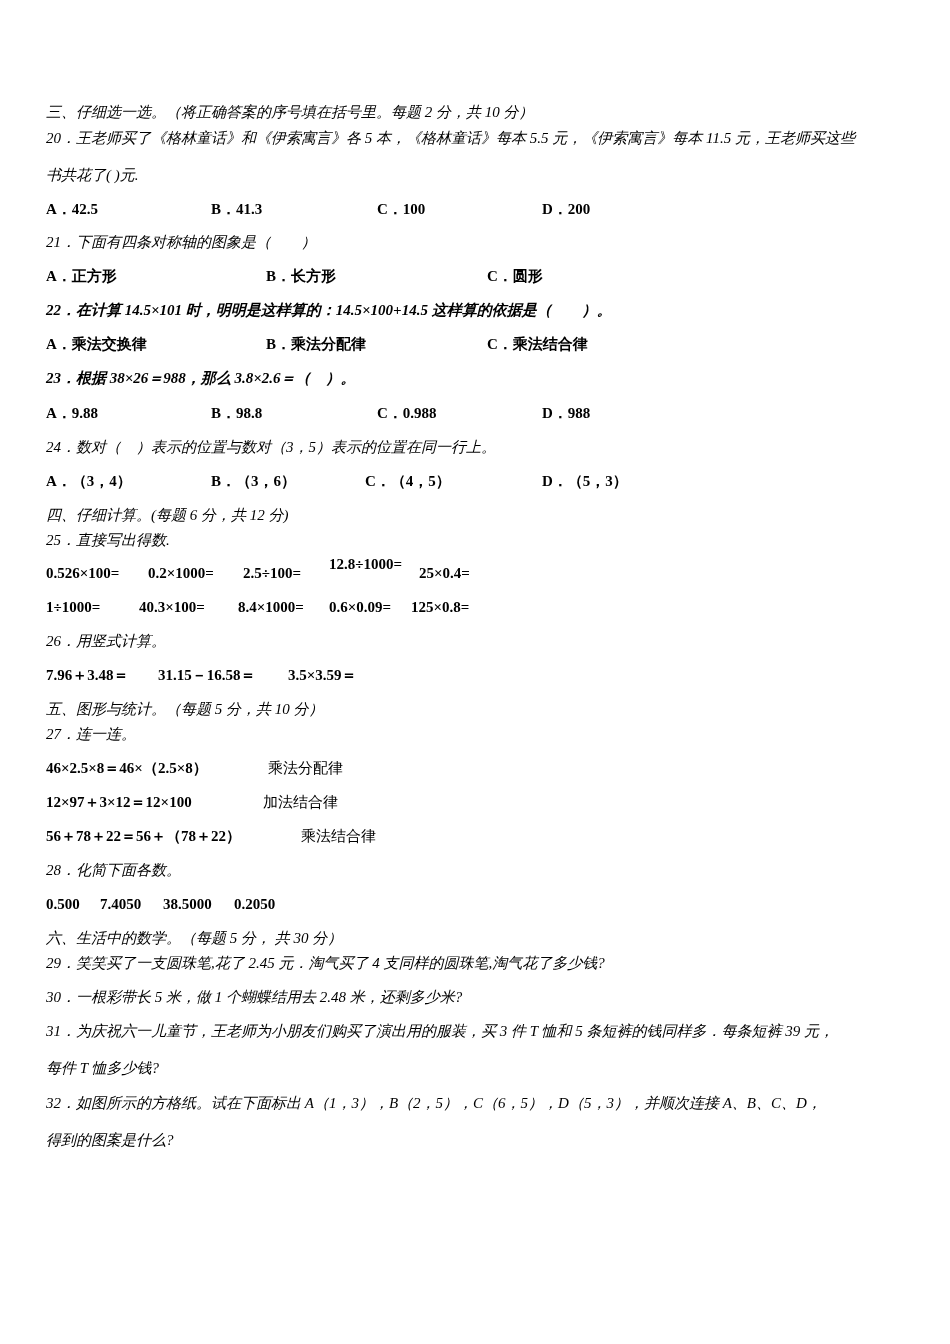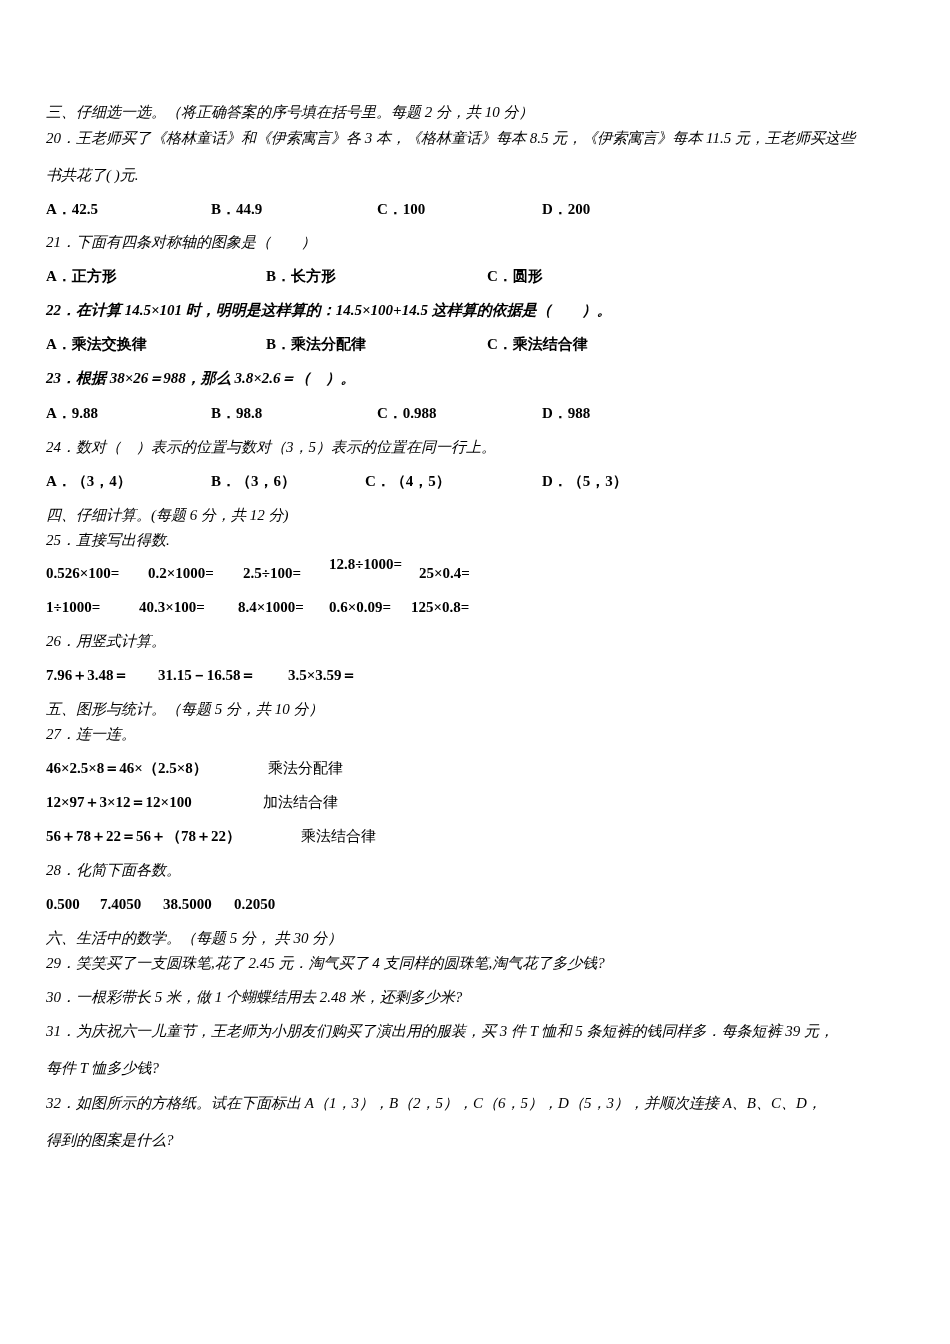--- a/index.html
+++ b/index.html
@@ -13,24 +13,24 @@
   .opt { position: absolute; white-space: nowrap; line-height: 20px; font-weight: bold; }
   .seg { position: absolute; white-space: nowrap; line-height: 20px; }
 </style>
 </head>
 <body>
 
 <div>
 
   <div class="line" style="top:102px">三、仔细选一选。（将正确答案的序号填在括号里。每题 2 分，共 10 分）</div>
 
-  <div class="line" style="top:128px">20．王老师买了《格林童话》和《伊索寓言》各 3 本，《格林童话》每本 8.5 元，《伊索寓言》每本 11.5 元，王老师买这些</div>
+  <div class="line" style="top:128px">20．王老师买了《格林童话》和《伊索寓言》各 5 本，《格林童话》每本 5.5 元，《伊索寓言》每本 11.5 元，王老师买这些</div>
   <div class="line" style="top:165px">书共花了(    )元.</div>
   <div class="opt" style="top:199px;left:46px">A．42.5</div>
-  <div class="opt" style="top:199px;left:211px">B．44.9</div>
+  <div class="opt" style="top:199px;left:211px">B．41.3</div>
   <div class="opt" style="top:199px;left:377px">C．100</div>
   <div class="opt" style="top:199px;left:542px">D．200</div>
 
   <div class="line" style="top:232px">21．下面有四条对称轴的图象是（　　）</div>
   <div class="opt" style="top:266px;left:46px">A．正方形</div>
   <div class="opt" style="top:266px;left:266px">B．长方形</div>
   <div class="opt" style="top:266px;left:487px">C．圆形</div>
 
   <div class="line b" style="top:300px">22．在计算 14.5×101 时，明明是这样算的：14.5×100+14.5 这样算的依据是（　　）。</div>
   <div class="opt" style="top:334px;left:46px">A．乘法交换律</div>

